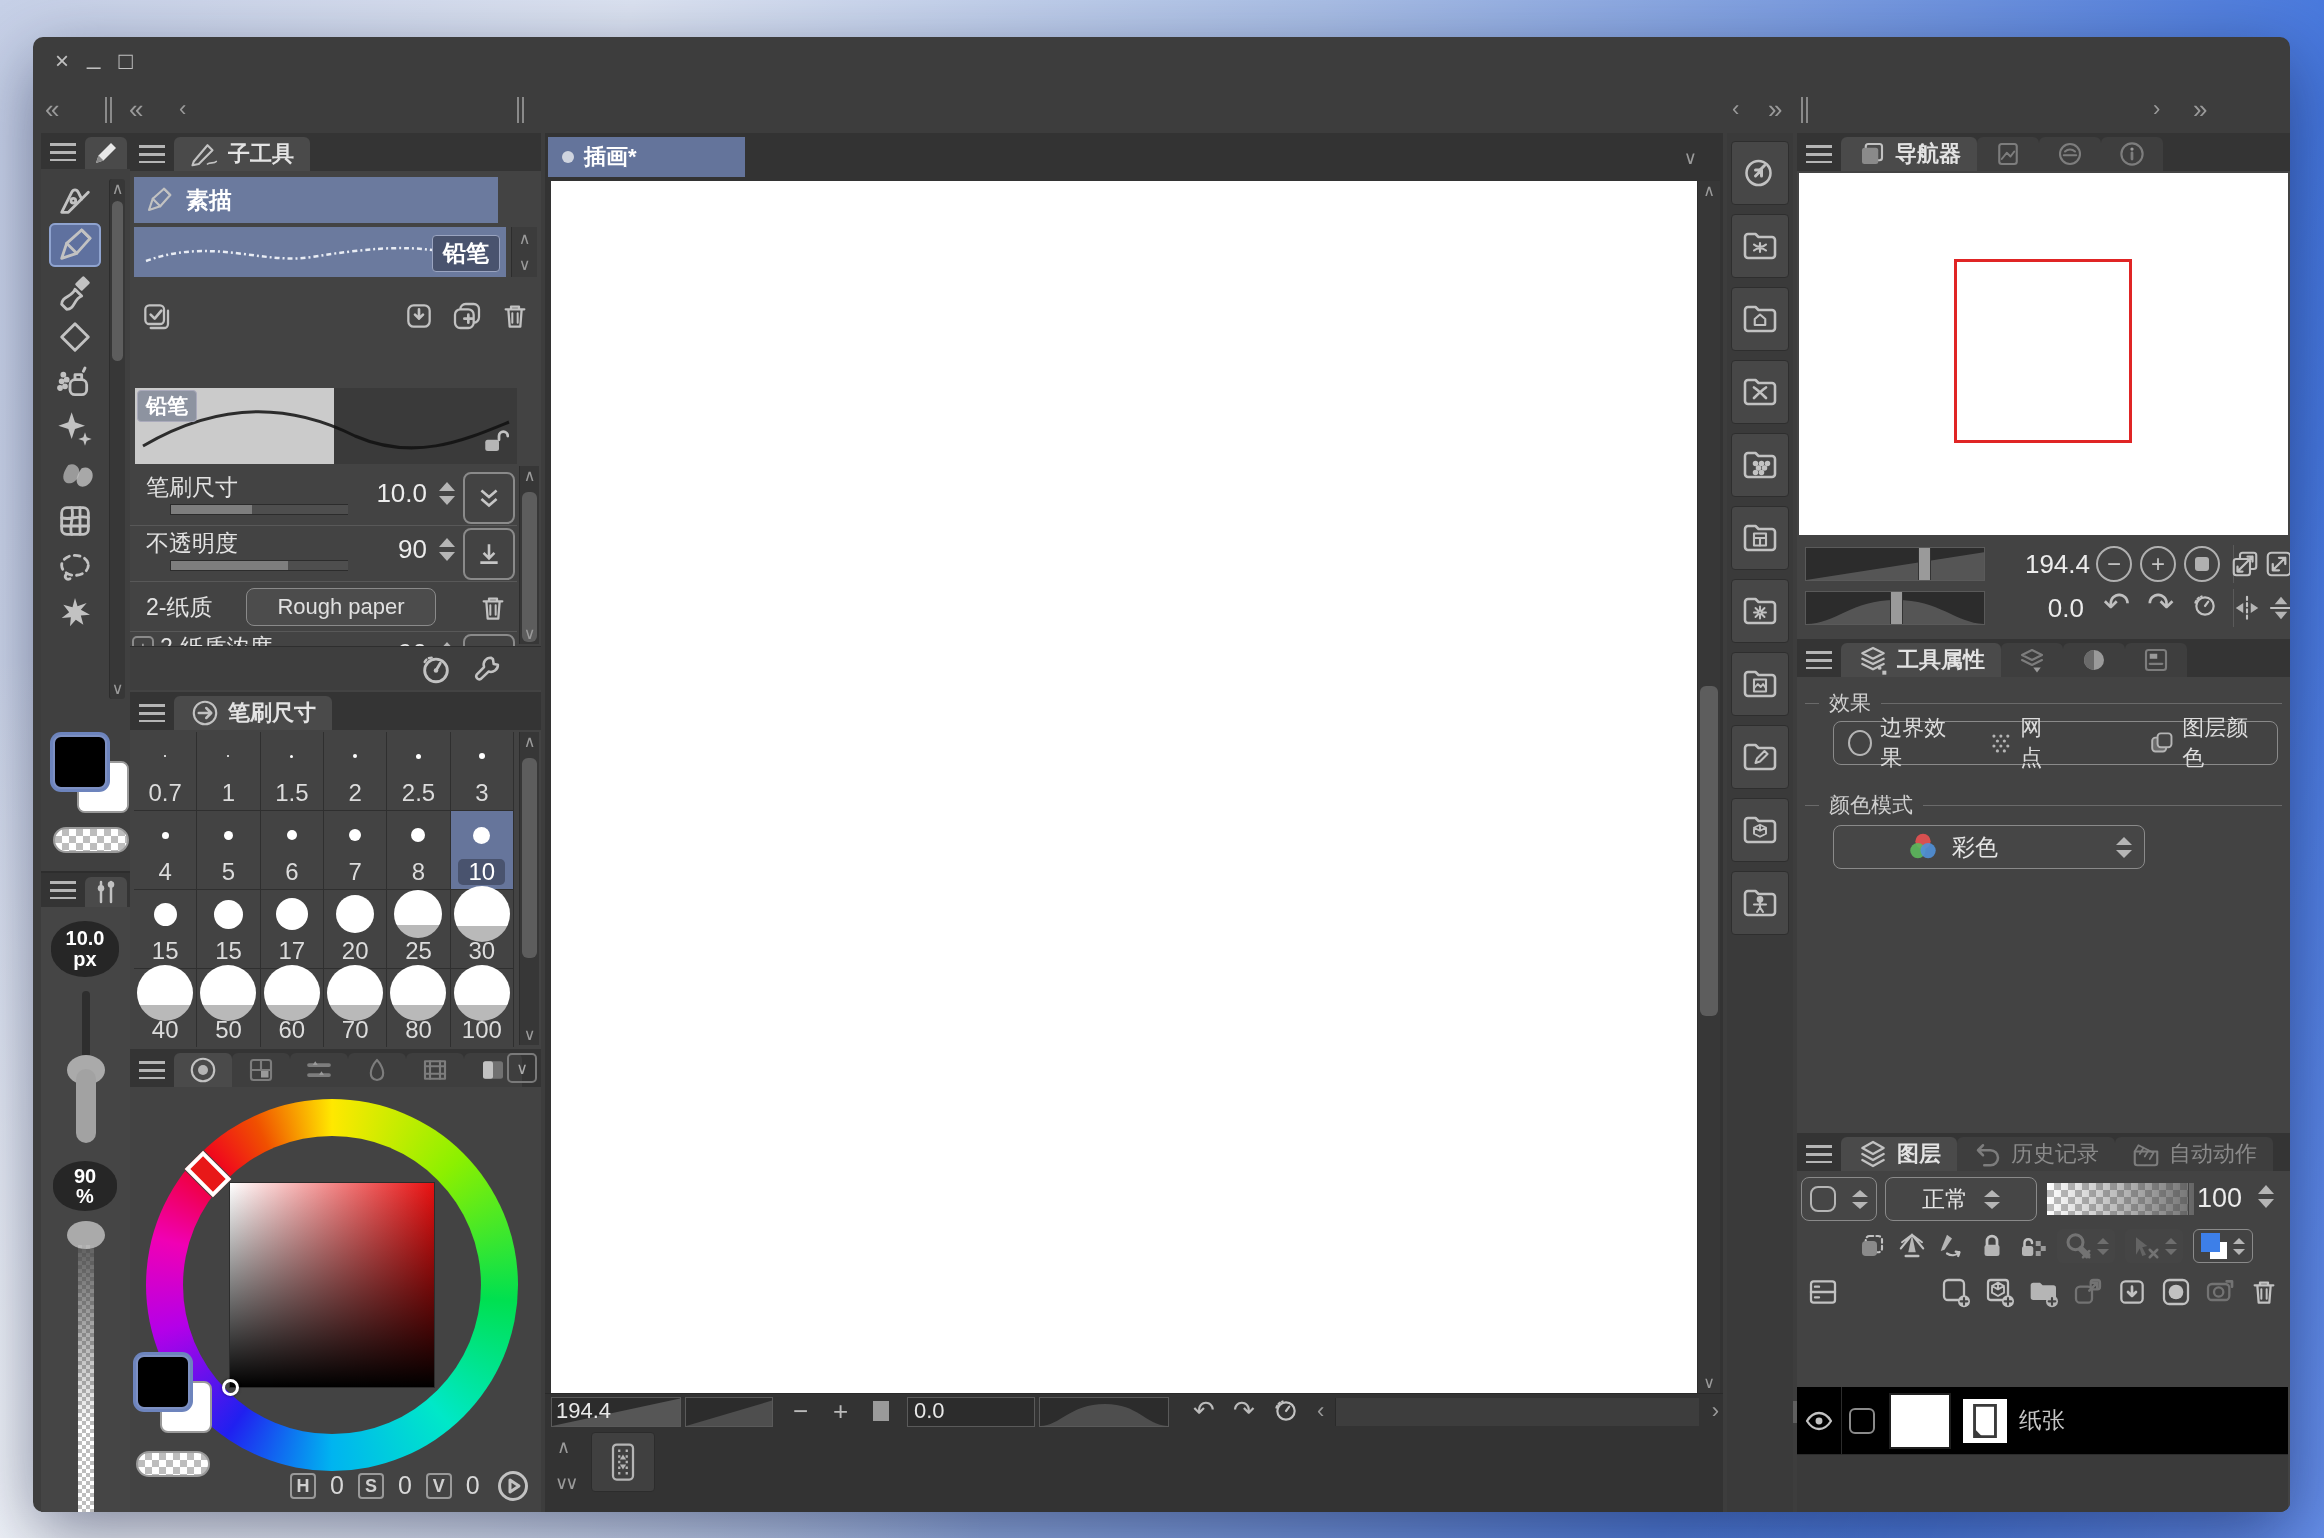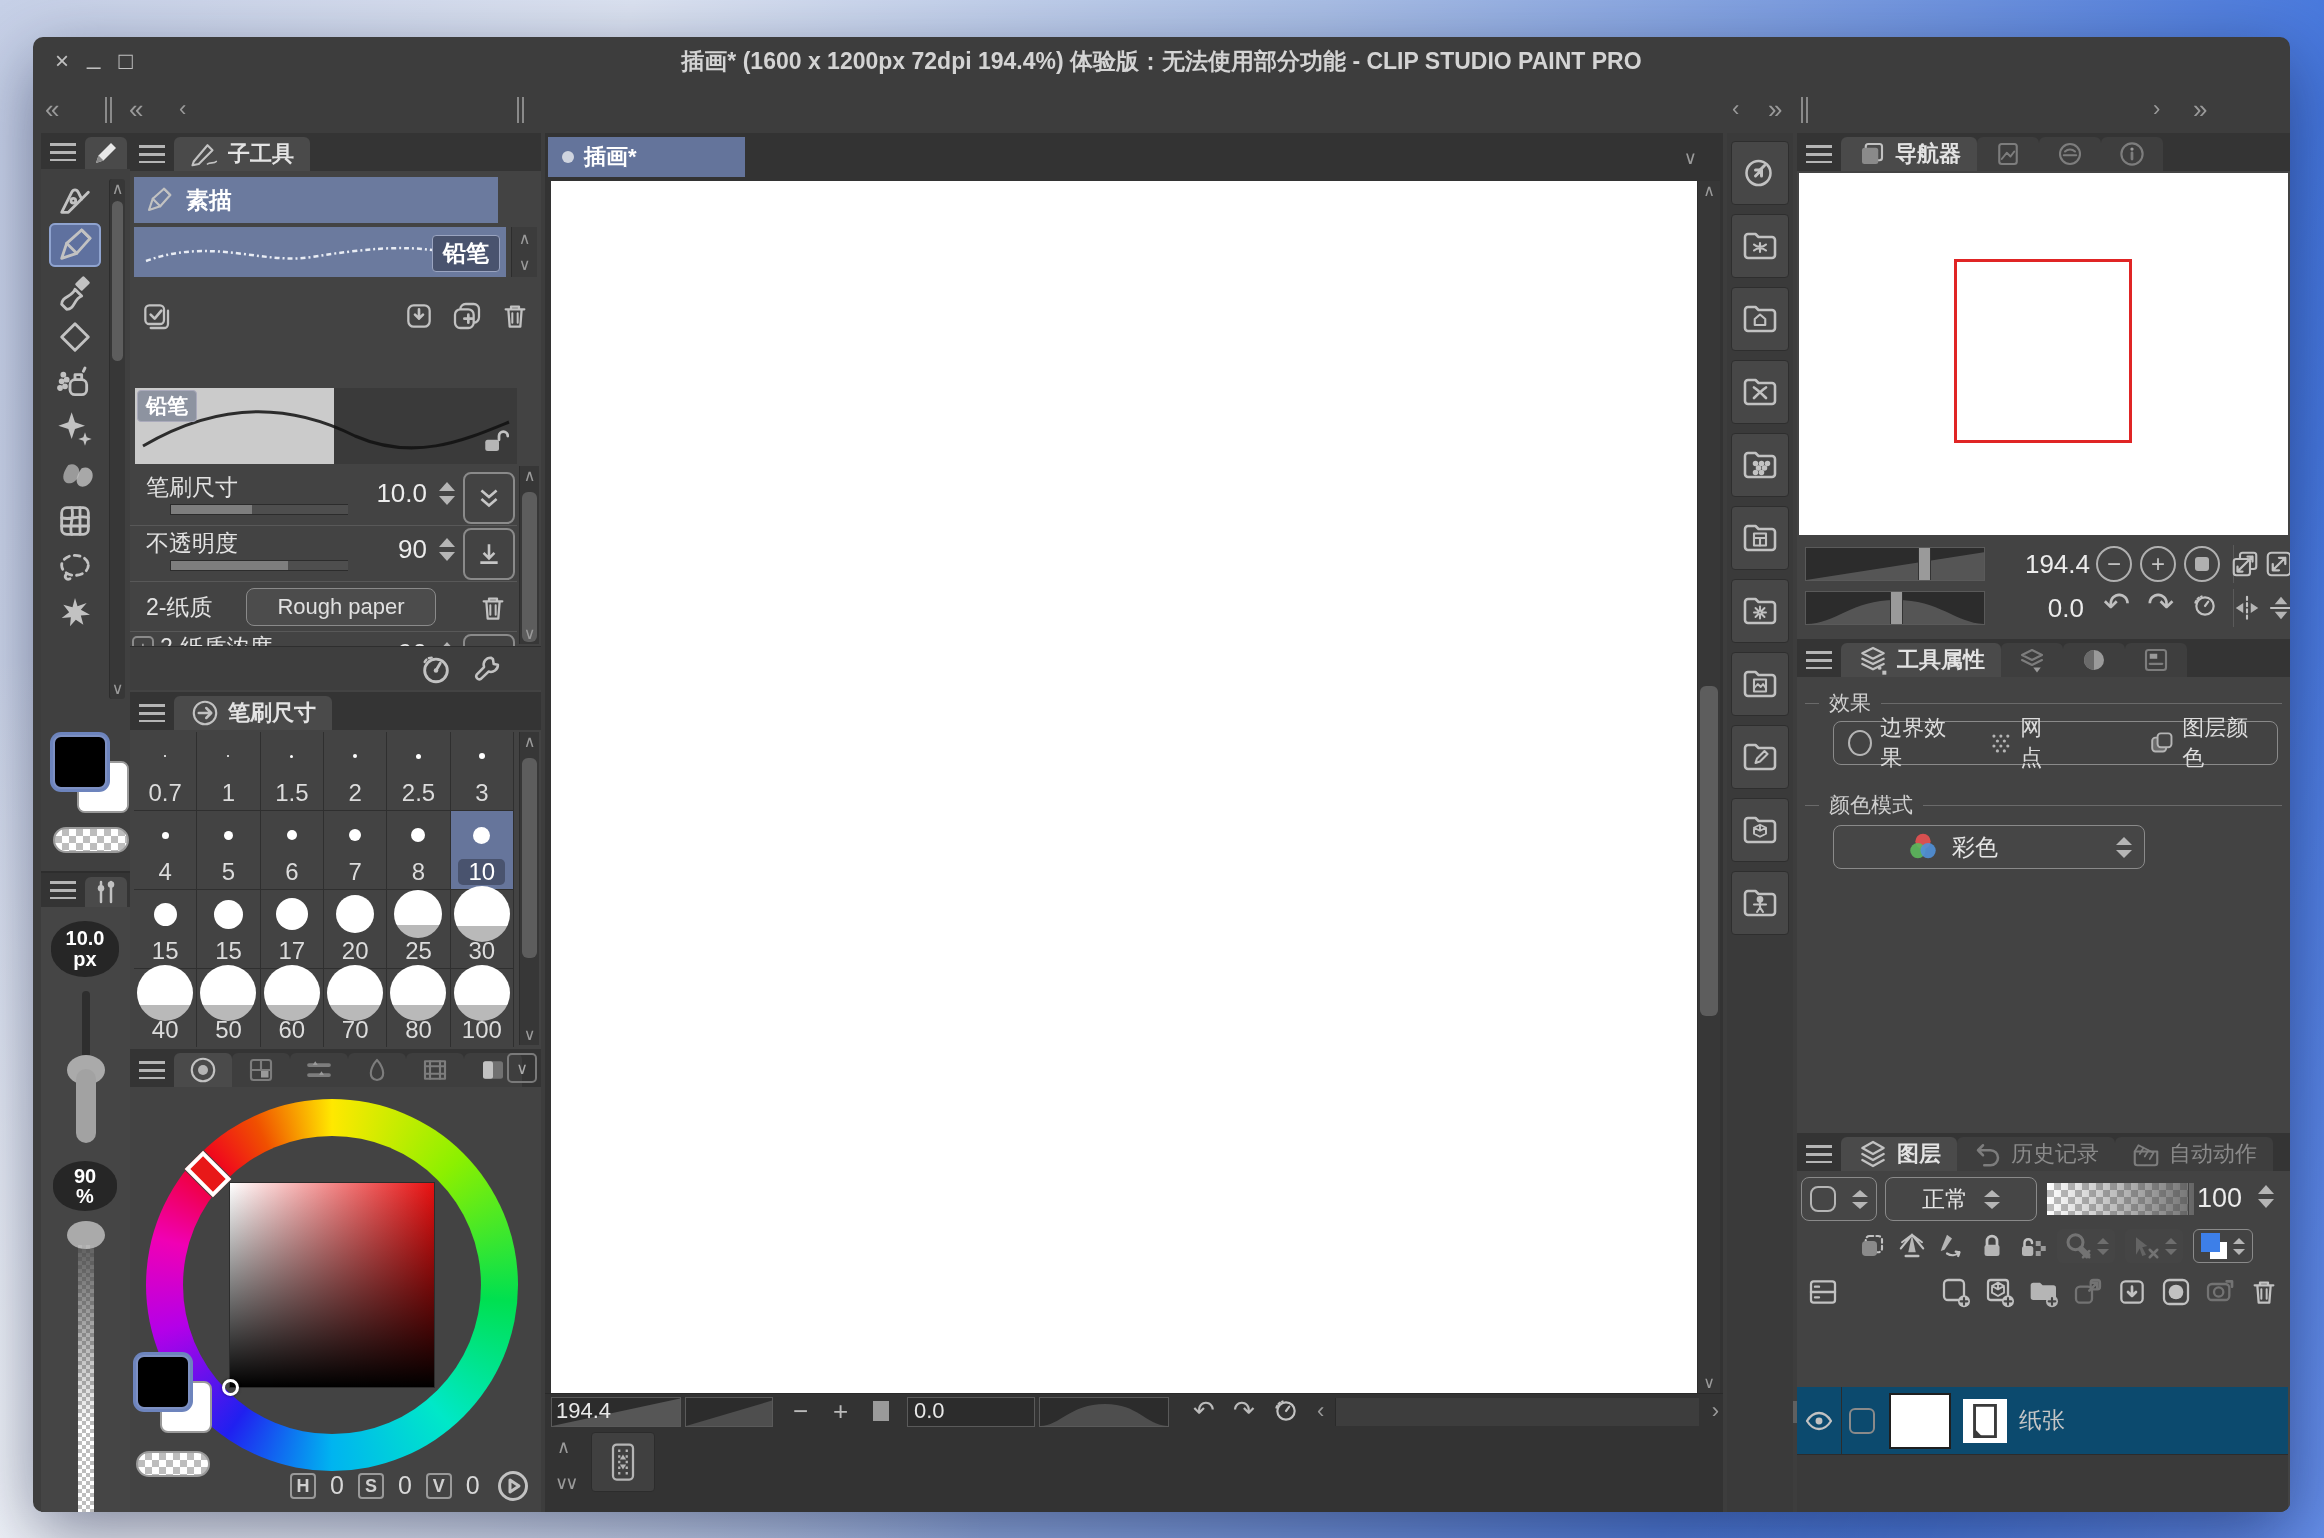--- a/index.html
+++ b/index.html
@@ -94,40 +94,39 @@
   .redrect{position:absolute;border:3px solid #e02525;}
   .circbtn{width:36px;height:36px;border:2px solid #b0b0b0;border-radius:50%;display:flex;align-items:center;justify-content:center;
     font-size:24px;color:#c6c6c6;line-height:1;}
   .legend{display:flex;align-items:center;gap:10px;font-size:21px;color:#cfcfcf;}
   .legend:before,.legend:after{content:"";height:1px;background:#6a6a6a;flex:0 0 14px;}
   .legend:after{flex:1;}
   .fxgroup{display:flex;align-items:center;border:1px solid #8a8a8a;border-radius:8px;height:44px;}
   .fxitem{display:flex;align-items:center;gap:8px;padding:0 14px;font-size:22px;color:#dcdcdc;}
   .ddl{display:flex;align-items:center;border:1px solid #8a8a8a;border-radius:8px;background:#464646;height:44px;
     font-size:23px;color:#e6e6e6;}
-  .lay-row{position:absolute;left:0;right:2px;display:flex;align-items:center;border-bottom:1px solid #2c2c2c;background:#0c4a6e;}
+  .lay-row{position:absolute;left:0;right:2px;display:flex;align-items:center;border-bottom:1px solid #2c2c2c;background:#000000;}
   .lay-row.sel{background:#697798;color:#fff;}
   .lthumb{width:62px;height:56px;border:2px solid #1f1f1f;}
   .lay-row.sel .lthumb{outline:2px solid #cdd6ec;}
   .chkbox{width:26px;height:26px;border:2px solid #8a8a8a;border-radius:6px;}
   .abtn{display:flex;align-items:center;justify-content:center;}
 </style>
 </head>
 <body>
 
 <div class="stage">
   <div class="window">
 
     <div class="titlebar">
       <div class="winctl">
         <span>×</span>
         <span style="margin-top:-10px;">_</span>
         <span>□</span>
       </div>
-      <div class="title">插画* (1600 x 1200px 72dpi 194.4%)  体验版：无法使用部分功能 - CLIP STUDIO PAINT PRO</div>
     </div>
 
     <div class="navrow">
       <span class="nav-glyph" style="left:12px;">«</span>
       <span class="grip" style="position:absolute;left:72px;top:12px;"></span>
       <span class="nav-glyph" style="left:96px;">«</span>
       <span class="nav-glyph" style="left:146px;font-size:22px;">‹</span>
       <span class="grip" style="position:absolute;left:484px;top:12px;"></span>
       <span class="nav-glyph" style="left:1699px;font-size:22px;">‹</span>
       <span class="nav-glyph" style="left:1735px;">»</span>

